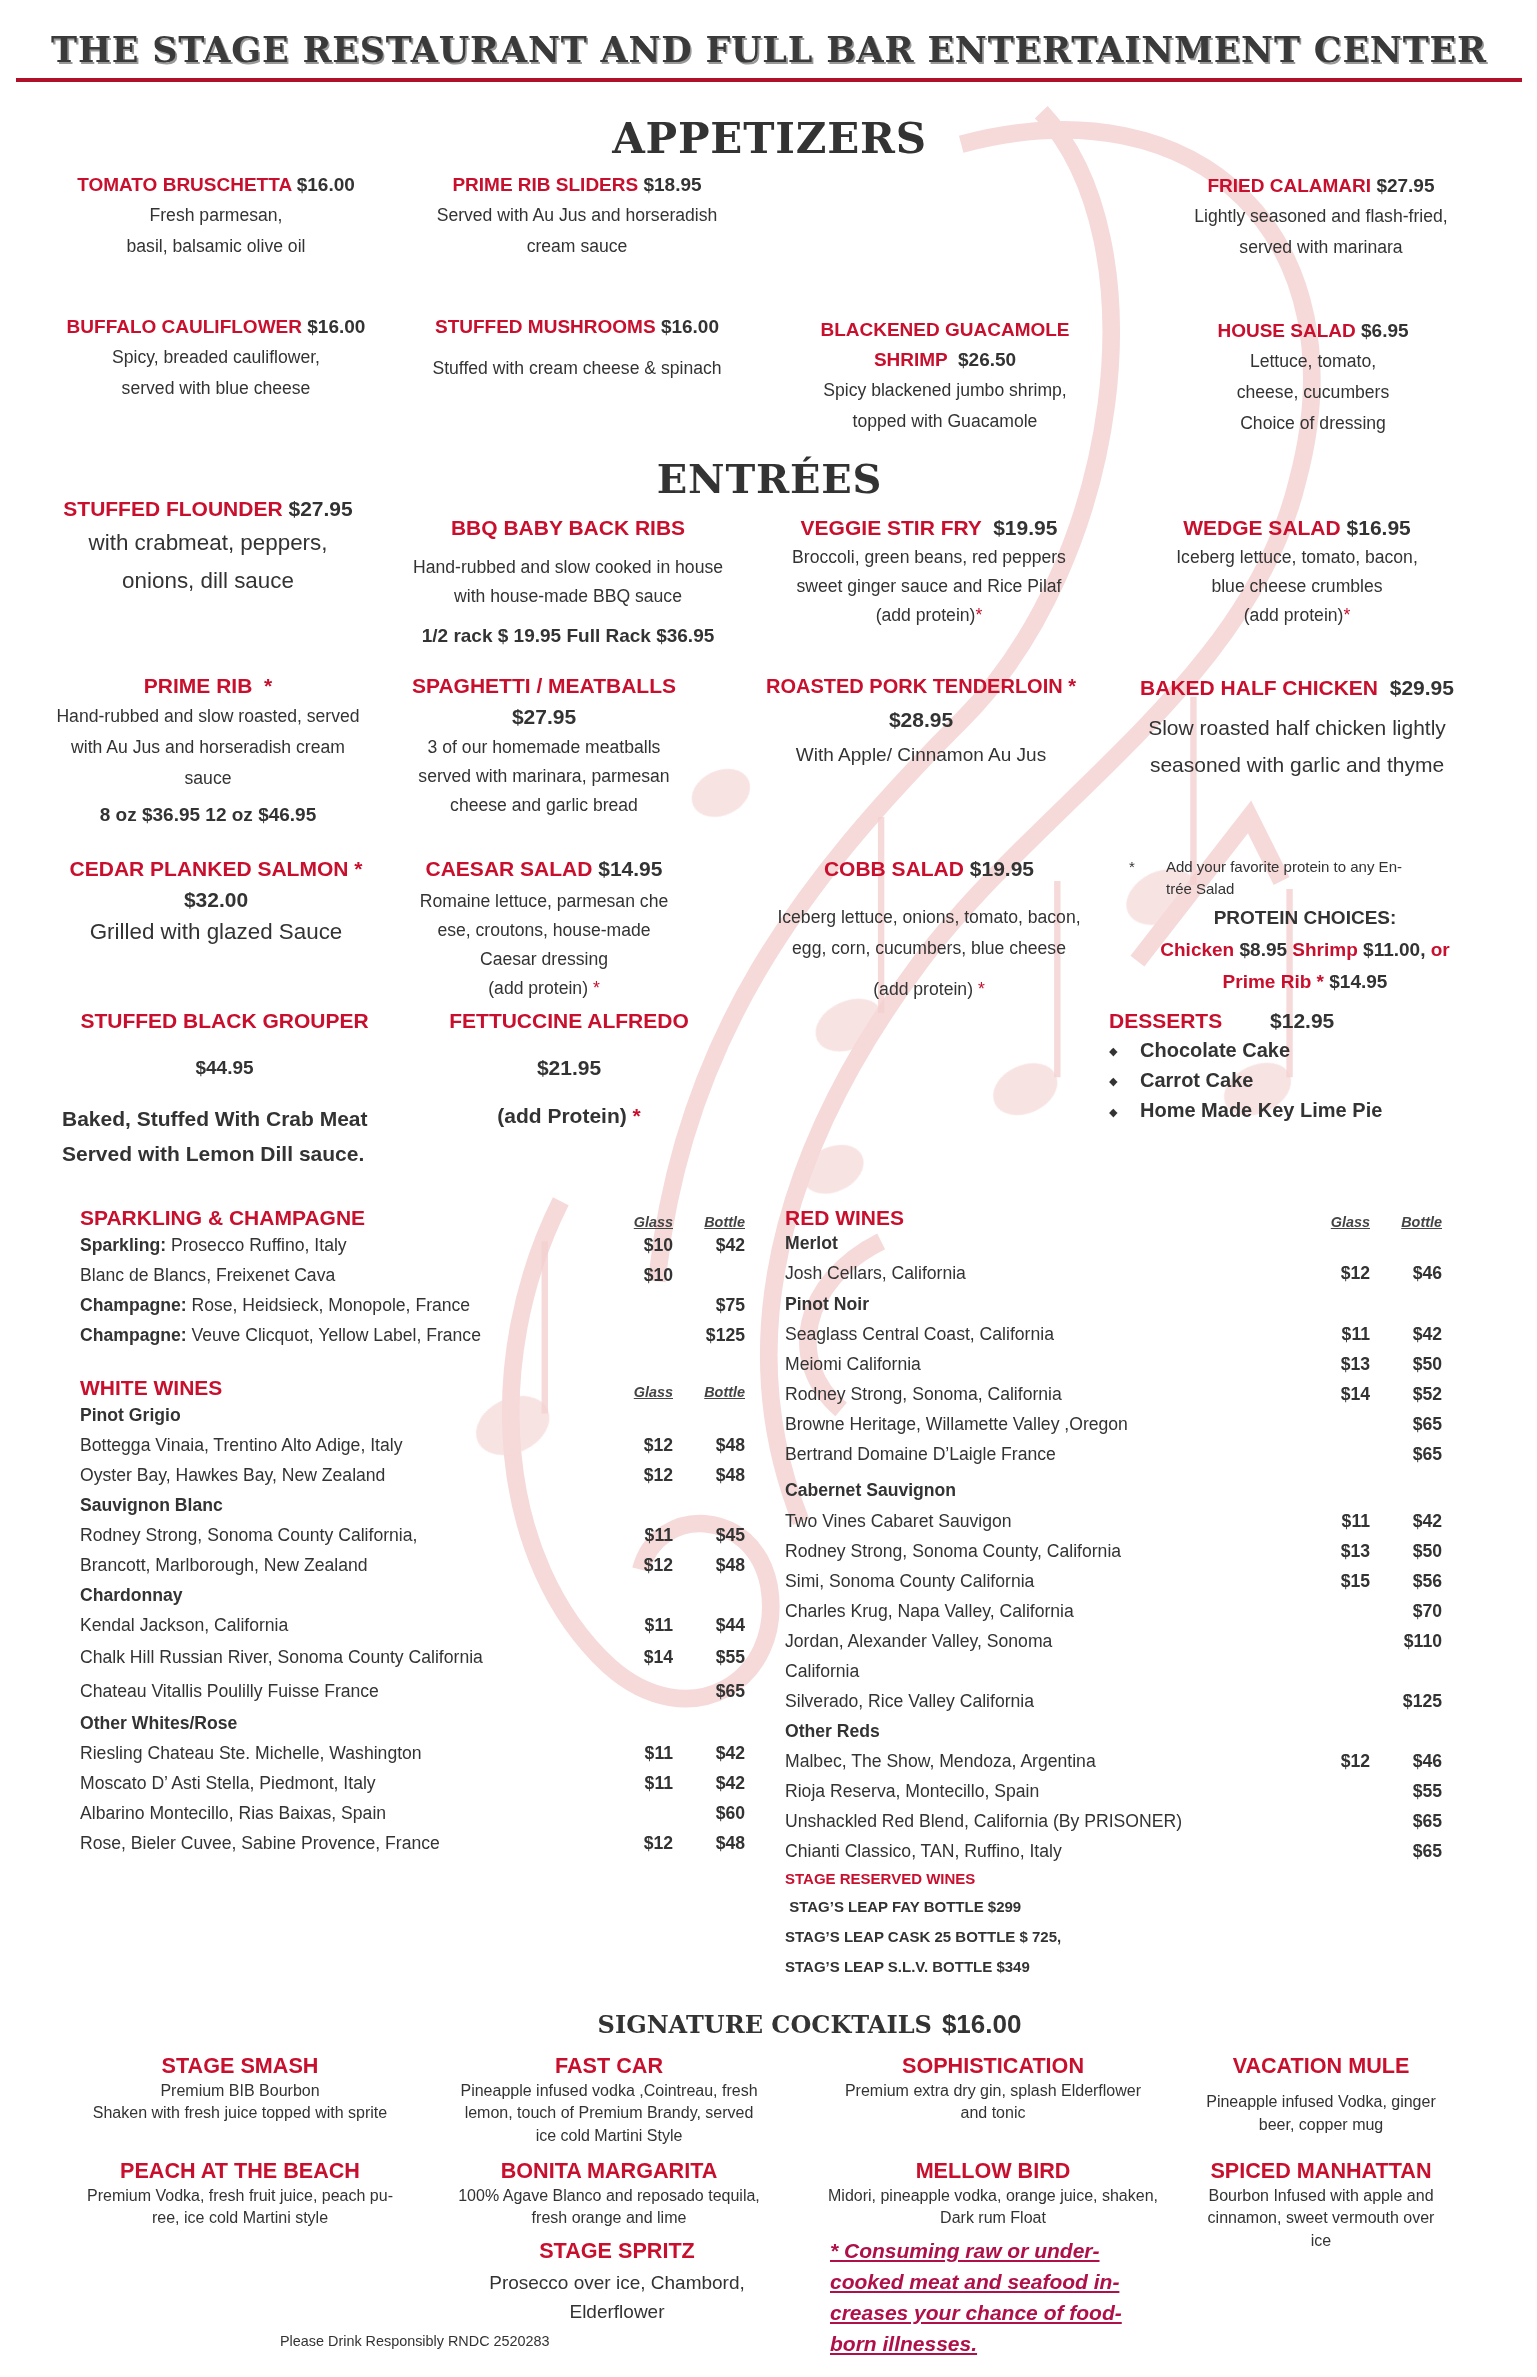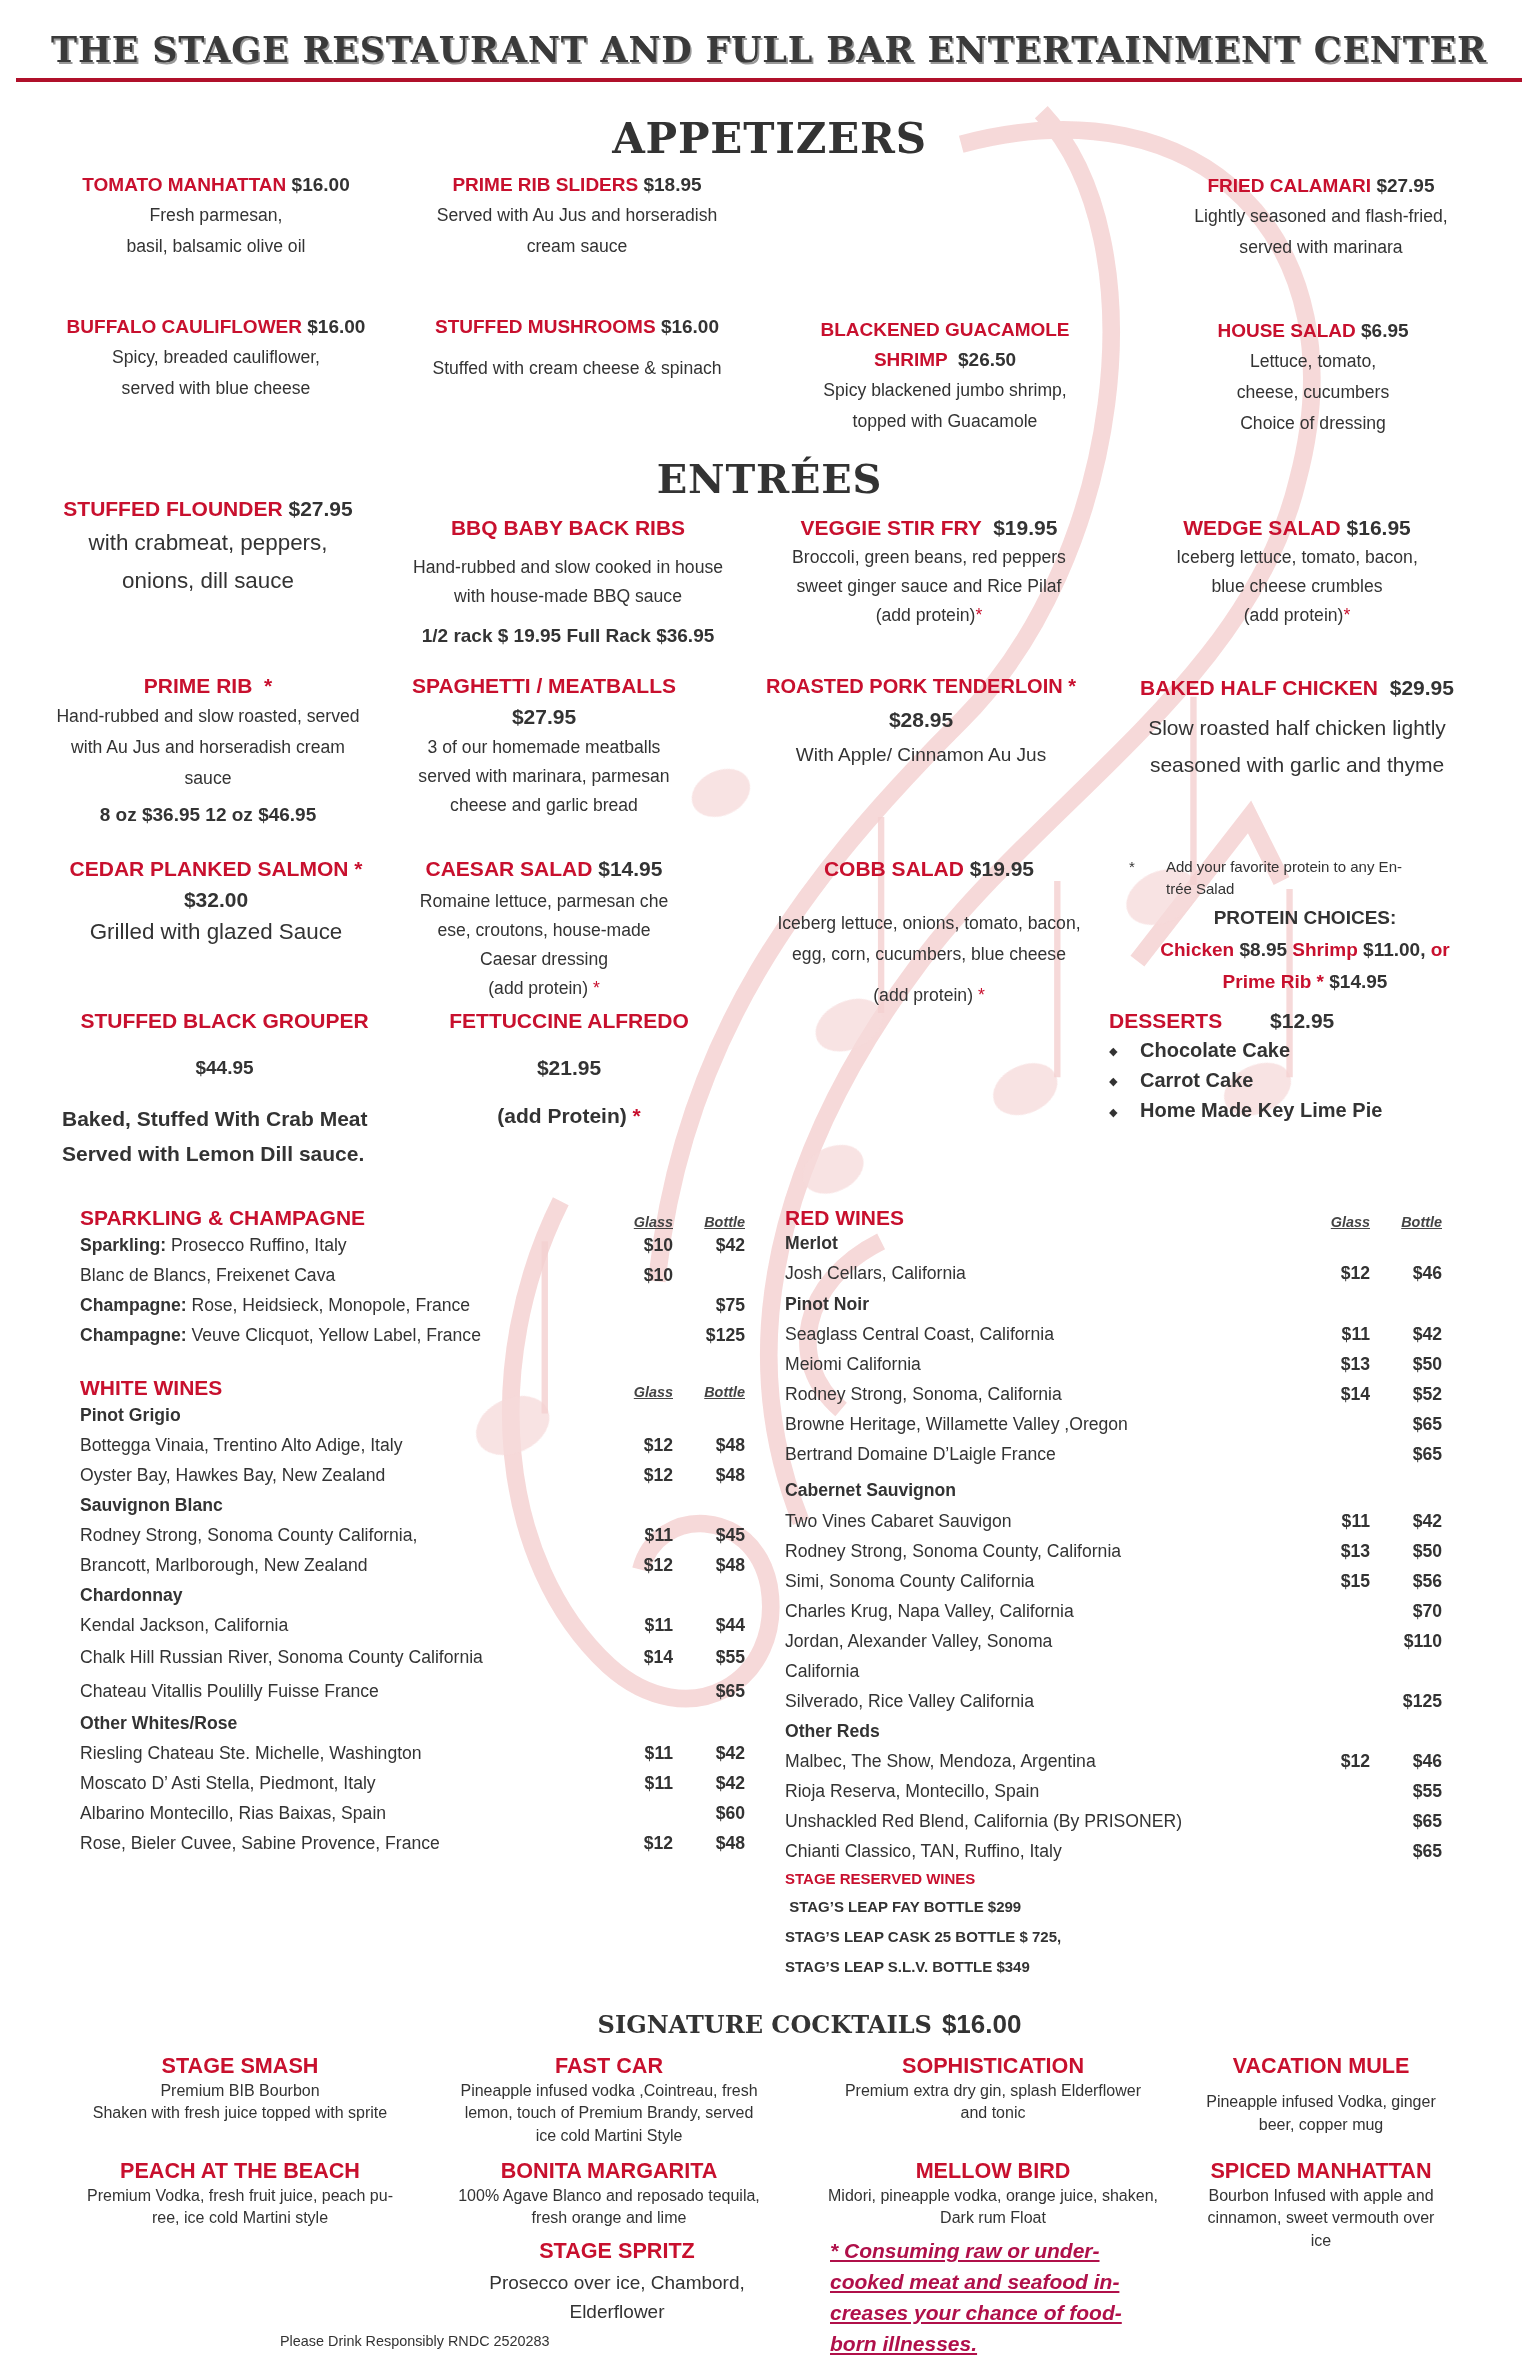--- a/index.html
+++ b/index.html
@@ -87,21 +87,21 @@
 </svg>
 
 <div class="content">
 
   <div class="title">THE STAGE RESTAURANT AND FULL BAR ENTERTAINMENT CENTER</div>
   <div class="title-rule"></div>
 
   <div class="section-title" style="left:529px; top:114px; width:481px; font-size:42px;">APPETIZERS</div>
 
   <div class="item" style="left:24px; top:170px; width:384px;">
-    <div class="name"><span class="n">TOMATO MANHATTAN</span> <span class="p">$16.00</span></div>
+    <div class="name"><span class="n">TOMATO BRUSCHETTA</span> <span class="p">$16.00</span></div>
     <div class="desc">Fresh parmesan,</div>
     <div class="desc">basil, balsamic olive oil</div>
   </div>
   <div class="item" style="left:393px; top:170px; width:368px;">
     <div class="name"><span class="n">PRIME RIB SLIDERS</span> <span class="p">$18.95</span></div>
     <div class="desc">Served with Au Jus and horseradish</div>
     <div class="desc">cream sauce</div>
   </div>
   <div class="item" style="left:1137px; top:171px; width:368px;">
     <div class="name"><span class="n">FRIED CALAMARI</span> <span class="p">$27.95</span></div>
@@ -189,21 +189,21 @@
   </div>
   <div class="item" style="left:368px; top:854px; width:352px;">
     <div class="name" style="font-size:21px;"><span class="n">CAESAR SALAD</span> <span class="p">$14.95</span></div>
     <div class="desc" style="line-height:29px; margin-top:3.2px;">Romaine lettuce, parmesan che</div>
     <div class="desc" style="line-height:29px;">ese, croutons, house-made</div>
     <div class="desc" style="line-height:29px;">Caesar dressing</div>
     <div class="desc" style="line-height:29px;"><span>(add protein)</span> <span class="star">*</span></div>
   </div>
   <div class="item" style="left:745px; top:854px; width:368px;">
     <div class="name" style="font-size:21px;"><span class="n">COBB SALAD</span> <span class="p">$19.95</span></div>
-    <div class="desc" style="margin-top:24px;">Iceberg lettuce, onions, tomato, bacon,</div>
+    <div class="desc" style="margin-top:18px;">Iceberg lettuce, onions, tomato, bacon,</div>
     <div class="desc">egg, corn, cucumbers, blue cheese</div>
     <div class="desc" style="margin-top:9.6px;"><span>(add protein)</span> <span class="star">*</span></div>
   </div>
 
   <div class="abs" style="left:1129px; top:856px; width:344px; font-size:15px; line-height:22.4px; color:#333;">
     <div style="display:flex;">
       <span style="width:37px;">*</span>
       <div>
         <div>Add your favorite protein to any En-</div>
         <div>trée Salad</div>

